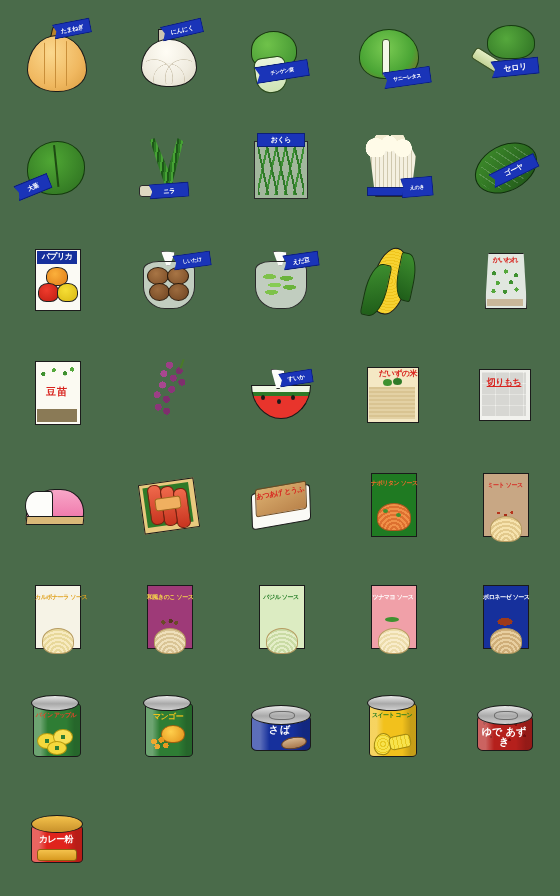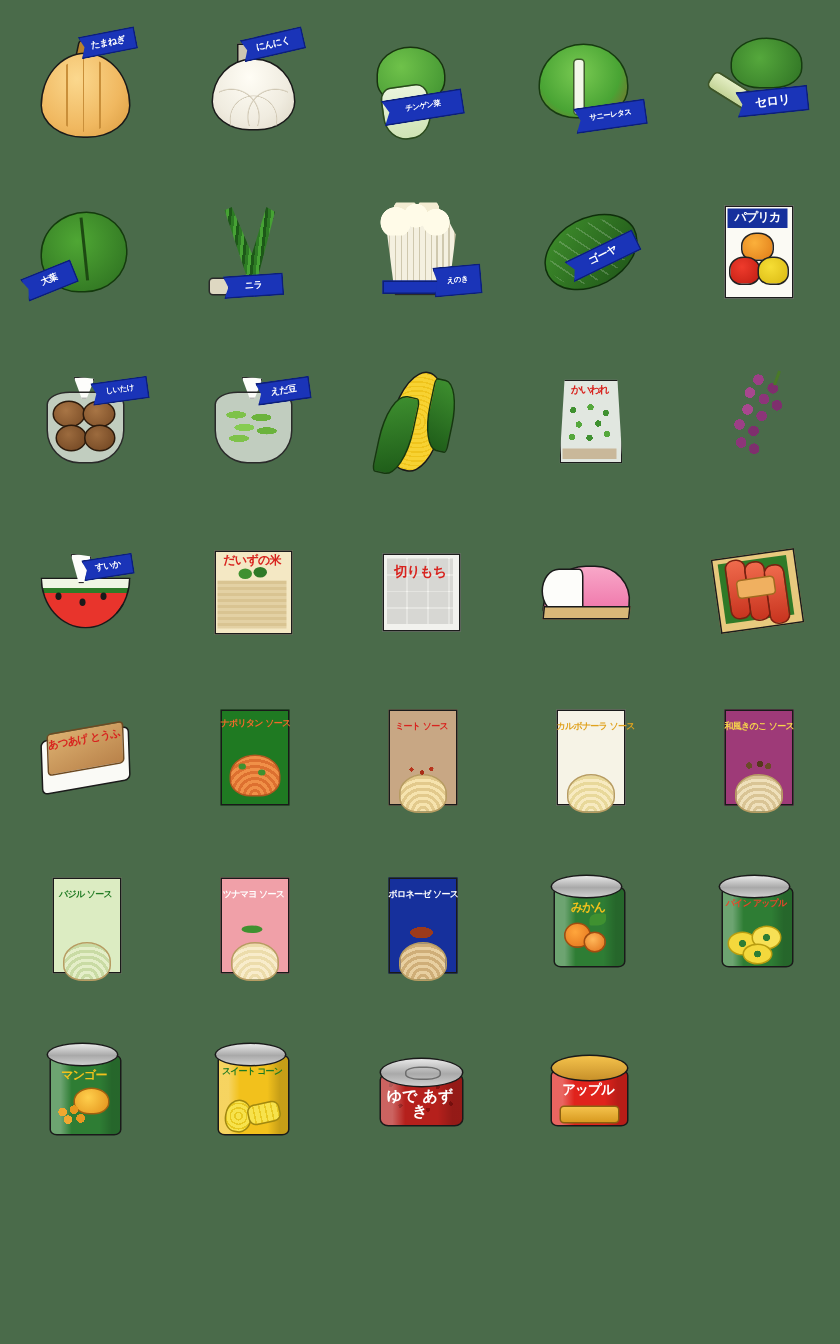--- a/index.html
+++ b/index.html
@@ -202,20 +202,26 @@
   </div>
 
   <div class="cell">
     <div class="art">
       <div class="nira"></div>
       <div class="nira-root"></div>
       <div class="banner tail" style="left:24px;top:58px;width:38px;height:13px;transform:rotate(-4deg);font-size:6px;">ニラ</div>
     </div>
   </div>
 
+  <div class="cell">
+    <div class="art">
+      <div class="okra-bag"></div>
+      <div class="banner" style="left:20px;top:8px;width:46px;height:12px;font-size:7px;">おくら</div>
+    </div>
+  </div>
 
   <div class="cell">
     <div class="art">
       <div class="enoki"></div>
       <div class="enoki-cap"></div>
       <div class="enoki-band"></div>
       <div class="banner tail" style="left:52px;top:52px;width:30px;height:18px;transform:rotate(-5deg);font-size:5px;">えのき</div>
     </div>
   </div>
 
@@ -290,20 +296,32 @@
           radial-gradient(circle 3px at 80% 26%,#3f9130 70%,transparent 71%),
           radial-gradient(circle 3px at 30% 50%,#55a83c 70%,transparent 71%),
           radial-gradient(circle 3px at 66% 48%,#3f9130 70%,transparent 71%),
           radial-gradient(circle 3px at 18% 76%,#55a83c 70%,transparent 71%),
           radial-gradient(circle 3px at 50% 78%,#3f9130 70%,transparent 71%),
           radial-gradient(circle 3px at 82% 70%,#55a83c 70%,transparent 71%);"></div>
       <div style="position:absolute;left:26px;top:62px;width:36px;height:7px;background:#c9b89a;"></div>
     </div>
   </div>
 
+  <div class="cell">
+    <div class="art">
+      <div class="pkg" style="left:22px;top:12px;width:44px;height:62px;background:#fbfaf2;"></div>
+      <div style="position:absolute;left:24px;top:14px;width:40px;height:18px;
+        background:radial-gradient(circle 3px at 16% 60%,#3f9130 70%,transparent 71%),
+                   radial-gradient(circle 3px at 42% 40%,#55a83c 70%,transparent 71%),
+                   radial-gradient(circle 3px at 70% 58%,#3f9130 70%,transparent 71%),
+                   radial-gradient(circle 3px at 88% 36%,#55a83c 70%,transparent 71%);"></div>
+      <div class="lbl t10 red" style="top:38px;left:22px;width:44px;letter-spacing:1px;">豆苗</div>
+      <div style="position:absolute;left:24px;top:60px;width:40px;height:13px;background:#8a7a56;"></div>
+    </div>
+  </div>
 
   <div class="cell">
     <div class="art">
       <div style="position:absolute;left:26px;top:12px;width:34px;height:62px;transform:rotate(18deg);
         background:
           radial-gradient(circle 5px at 30% 8%,#9c3f86 70%,transparent 71%),
           radial-gradient(circle 5px at 62% 12%,#7e2f6d 70%,transparent 71%),
           radial-gradient(circle 5px at 22% 24%,#a8478f 70%,transparent 71%),
           radial-gradient(circle 5px at 52% 26%,#8c3579 70%,transparent 71%),
           radial-gradient(circle 5px at 80% 28%,#7e2f6d 70%,transparent 71%),
@@ -328,33 +346,33 @@
       <div class="twist" style="left:34px;top:20px;height:18px;"></div>
       <div class="banner tail" style="left:42px;top:22px;width:32px;height:12px;transform:rotate(-9deg);font-size:6px;">すいか</div>
     </div>
   </div>
 
   <div class="cell">
     <div class="art">
       <div class="pkg" style="left:18px;top:18px;width:50px;height:54px;background:#f4e8c4;"></div>
       <div style="position:absolute;left:20px;top:38px;width:46px;height:32px;
         background:repeating-linear-gradient(0deg,#e3d1a4 0 2px,#d9c492 2px 4px);"></div>
-      <div class="lbl t8 red" style="top:21px;left:18px;width:50px;">だいずの米</div>
+      <div class="lbl t8 red" style="top:21px;left:18px;width:50px;text-align:right;">だいずの米</div>
       <div style="position:absolute;left:34px;top:30px;width:9px;height:7px;background:#3f9130;border-radius:50%;"></div>
       <div style="position:absolute;left:44px;top:29px;width:9px;height:7px;background:#2f7a28;border-radius:50%;"></div>
     </div>
   </div>
 
   <div class="cell">
     <div class="art">
       <div class="pkg" style="left:18px;top:20px;width:50px;height:50px;background:#f2f2ee;"></div>
       <div style="position:absolute;left:21px;top:23px;width:44px;height:44px;
         background:repeating-linear-gradient(0deg,rgba(0,0,0,.06) 0 10px,transparent 10px 11px),
                    repeating-linear-gradient(90deg,rgba(0,0,0,.06) 0 13px,transparent 13px 14px);"></div>
-      <div class="lbl t9 red" style="top:28px;left:18px;width:50px;line-height:1.15;">切りもち</div>
+      <div class="lbl t9 red" style="top:28px;left:18px;width:50px;line-height:1.15;text-decoration:underline;">切りもち</div>
     </div>
   </div>
 
   <div class="cell">
     <div class="art">
       <div style="position:absolute;left:14px;top:28px;width:56px;height:30px;
         background:linear-gradient(180deg,#f8a7c8,#ef76aa);border:1.7px solid #1a1a1a;
         border-radius:26px 26px 3px 3px;transform:skewX(-6deg);"></div>
       <div style="position:absolute;left:12px;top:30px;width:26px;height:28px;
         background:#fdfdfa;border:1.7px solid #1a1a1a;border-radius:50% 12% 10% 50%/60% 20% 20% 60%;"></div>
@@ -448,32 +466,20 @@
   <div class="cell">
     <div class="art">
       <div class="pouch" style="background:#16309c;"></div>
       <div class="lbl t6 wht" style="top:20px;left:22px;width:44px;line-height:1.25;">ボロネーゼ ソース</div>
       <div class="pasta" style="left:29px;background:repeating-radial-gradient(circle at 50% 100%,#e8cfa0 0 2px,#cfae78 2px 4px);"></div>
       <div style="position:absolute;left:32px;top:44px;width:24px;height:12px;
         background:radial-gradient(ellipse 10px 5px at 50% 40%,#9c3a1c 75%,transparent 76%);border-radius:50%;"></div>
     </div>
   </div>
 
-  <div class="cell">
-    <div class="art">
-      <div class="can" style="background:#2e7d34;">
-          <div class="sheen"></div>
-        </div>
-      <div class="can-lid"></div>
-      <div class="can-txt t8" style="top:28px;color:#f2c11c;">みかん</div>
-      <div style="position:absolute;left:27px;top:42px;width:16px;height:15px;background:radial-gradient(circle at 40% 35%,#ffa63c,#e2701a);border:1.2px solid #a04c10;border-radius:50%;"></div>
-      <div style="position:absolute;left:40px;top:48px;width:13px;height:12px;background:radial-gradient(circle at 40% 35%,#ffb85a,#e2701a);border:1.2px solid #a04c10;border-radius:50%;"></div>
-      <div style="position:absolute;left:44px;top:36px;width:11px;height:8px;background:#3f9130;border-radius:50% 10%;"></div>
-    </div>
-  </div>
 
 
   <div class="cell">
     <div class="art">
       <div class="can" style="background:#2e7d34;">
           <div class="sheen"></div>
         </div>
       <div class="can-lid"></div>
       <div class="can-txt t6" style="top:26px;color:#e8452a;line-height:1.25;">パイン アップル</div>
       <div style="position:absolute;left:24px;top:48px;width:18px;height:14px;background:radial-gradient(circle at 50% 50%,#2e7d34 20%,#f4d83c 22%);border:1.2px solid #b89c10;border-radius:50%;"></div>
@@ -491,20 +497,31 @@
       <div class="can-txt t8" style="top:28px;color:#f2c11c;text-align:center;">マンゴー</div>
       <div style="position:absolute;left:36px;top:40px;width:22px;height:16px;background:radial-gradient(circle at 40% 35%,#ffcf4c,#e2901a);border:1.2px solid #a06010;border-radius:52% 52% 46% 46%;"></div>
       <div style="position:absolute;left:24px;top:50px;width:22px;height:16px;
         background:radial-gradient(circle 4px at 22% 40%,#f0a830 72%,transparent 73%),
                    radial-gradient(circle 4px at 56% 30%,#e89820 72%,transparent 73%),
                    radial-gradient(circle 4px at 38% 72%,#f0a830 72%,transparent 73%),
                    radial-gradient(circle 4px at 76% 66%,#e89820 72%,transparent 73%);"></div>
     </div>
   </div>
 
+  <div class="cell">
+    <div class="art">
+      <div class="can" style="left:14px;top:30px;width:58px;height:34px;background:#16309c;border-radius:6px/5px;">
+          <div class="sheen"></div>
+        </div>
+      <div class="can-lid pull" style="left:14px;top:20px;width:58px;height:18px;"></div>
+      <div class="can-txt t10 wht" style="top:40px;left:14px;width:58px;letter-spacing:1px;">さば</div>
+      <div style="position:absolute;left:44px;top:52px;width:24px;height:10px;
+        background:linear-gradient(180deg,#d8b890,#a8784c);border:1.1px solid #6b4424;border-radius:50%;transform:rotate(-10deg);"></div>
+    </div>
+  </div>
 
   <div class="cell">
     <div class="art">
       <div class="can" style="background:#f2c11c;">
           <div class="sheen"></div>
         </div>
       <div class="can-lid"></div>
       <div class="can-txt t6" style="top:26px;color:#1f7a22;line-height:1.25;">スイート コーン</div>
       <div style="position:absolute;left:25px;top:48px;width:16px;height:20px;
         background:repeating-radial-gradient(circle at 50% 50%,#f7e24c 0 2px,#e8c820 2px 3px);
@@ -526,19 +543,19 @@
     </div>
   </div>
 
   <div class="cell">
     <div class="art">
       <div class="can" style="left:18px;top:28px;width:50px;height:36px;background:#e0231c;border-radius:5px/4px;">
           <div class="sheen"></div>
         </div>
       <div style="position:absolute;left:18px;top:18px;width:50px;height:16px;
         background:linear-gradient(180deg,#f4c24c,#c8912a);border:1.7px solid #1a1a1a;border-radius:50%;"></div>
-      <div class="can-txt t9 wht" style="top:38px;left:18px;width:50px;">アップル</div>
+      <div class="can-txt t9 wht" style="top:38px;left:18px;width:50px;">カレー粉</div>
       <div style="position:absolute;left:24px;top:52px;width:38px;height:10px;
         background:linear-gradient(180deg,#f4c24c,#d89a20);border:1.1px solid #8c6010;border-radius:3px;"></div>
     </div>
   </div>
 
 </div>
 
 </body></html>

